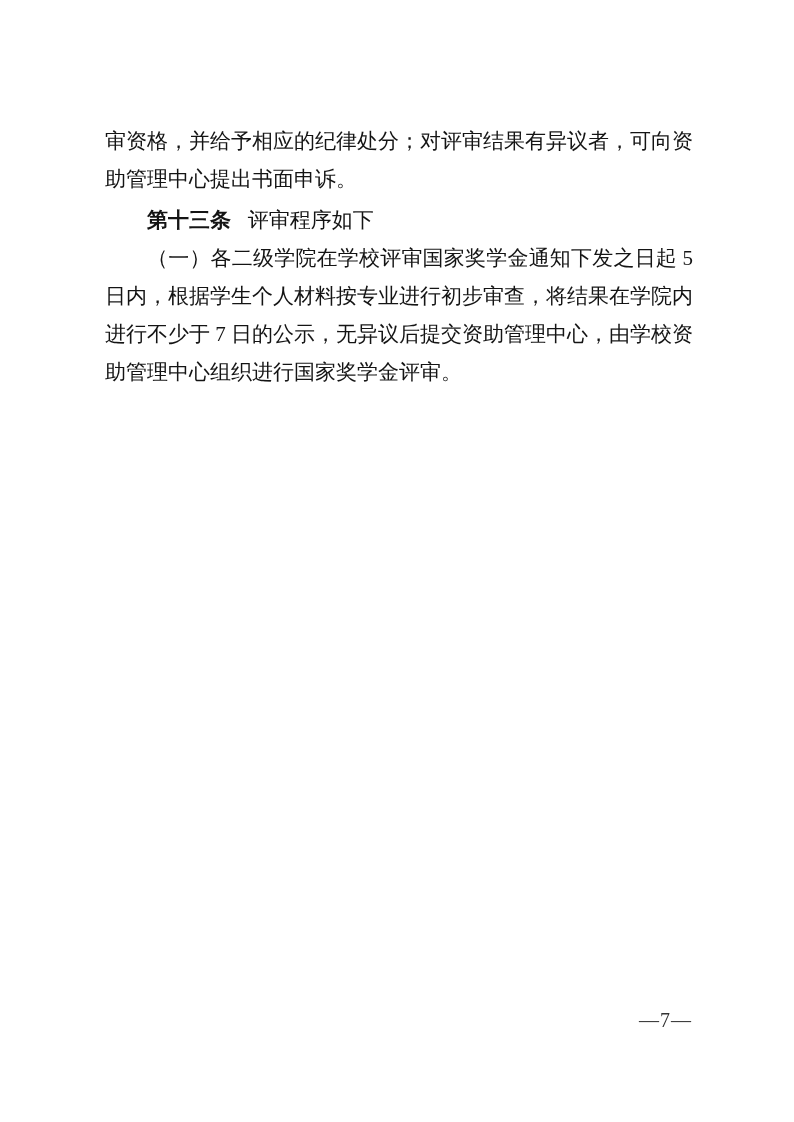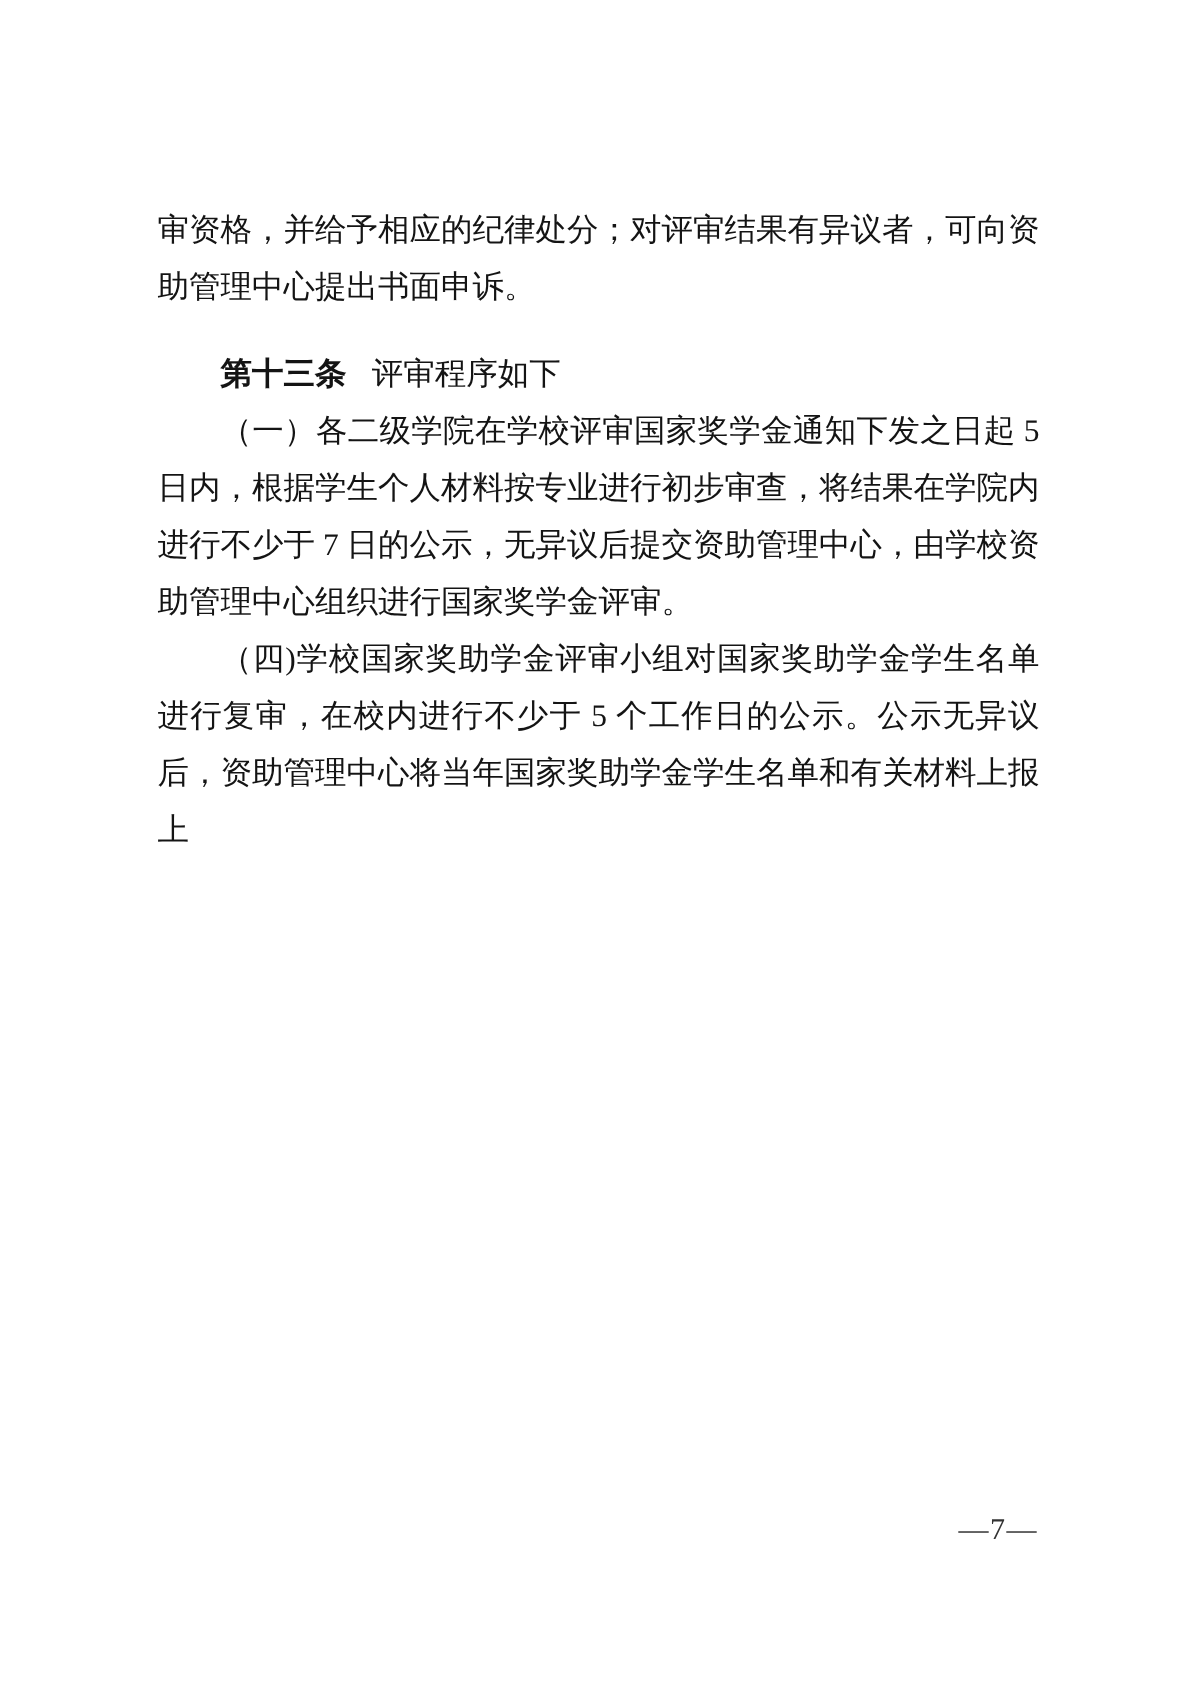--- a/index.html
+++ b/index.html
@@ -12,39 +12,39 @@
     width: 794px;
     height: 1122px;
     background: #ffffff;
     overflow: hidden;
     font-family: "Liberation Serif", "DejaVu Serif", serif;
     color: #141414;
   }
   .doc-body {
     position: absolute;
     left: 105px;
-    top: 134px;
+    top: 122px;
     width: 588px;
     font-size: 21px;
     line-height: 38px;
     text-align: justify;
   }
   .doc-body p {
     margin: 0;
     padding: 0;
   }
   .doc-body p.continuation {
     text-indent: 0;
   }
   .doc-body p.heading,
   .doc-body p.item {
     text-indent: 2em;
   }
   .doc-body p.heading {
-    margin-top: 20px;
+    margin-top: 3px;
   }
   .heading-bold {
     font-weight: bold;
   }
   .heading-rest {
     margin-left: 0.8em;
   }
   .page-number {
     position: absolute;
     top: 1006px;
@@ -56,16 +56,15 @@
   }
 </style>
 </head>
 <body>
 
 <div class="page">
   <div class="doc-body">
       <p class="continuation">审资格，并给予相应的纪律处分；对评审结果有异议者，可向资助管理中心提出书面申诉。</p>
       <p class="heading"><span class="heading-bold">第十三条</span><span class="heading-rest">评审程序如下</span></p>
       <p class="item">（一）各二级学院在学校评审国家奖学金通知下发之日起 5 日内，根据学生个人材料按专业进行初步审查，将结果在学院内进行不少于 7 日的公示，无异议后提交资助管理中心，由学校资助管理中心组织进行国家奖学金评审。</p>
-      <p class="item">（四)学校国家奖助学金评审小组对国家奖助学金学生名单进行复审，在校内进行不少于 5 个工作日的公示。公示无异议后，资助管理中心将当年国家奖助学金学生名单和有关材料上报上</p>
     </div>
   <div class="page-number">—7—</div>
 </div>
 
 </body></html>

